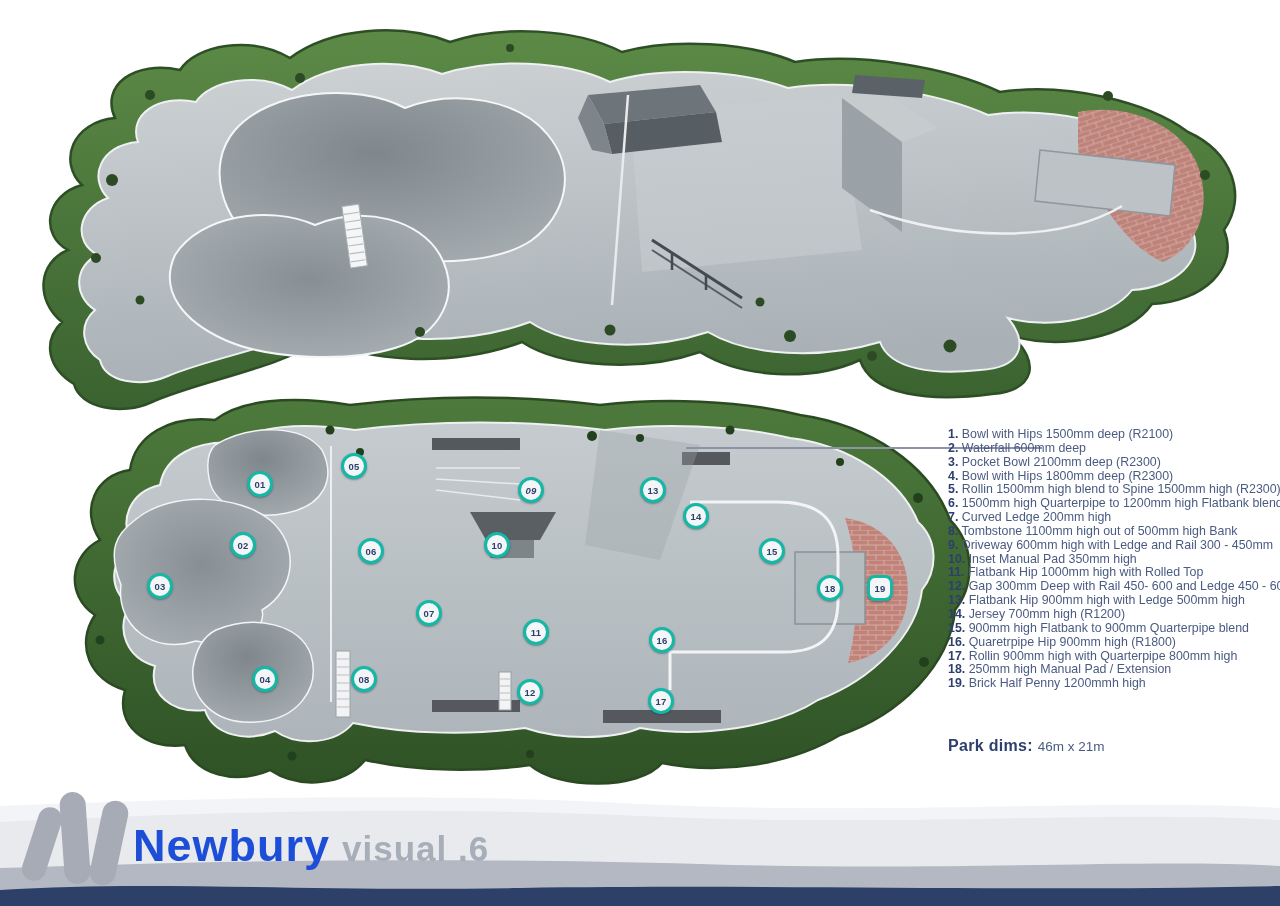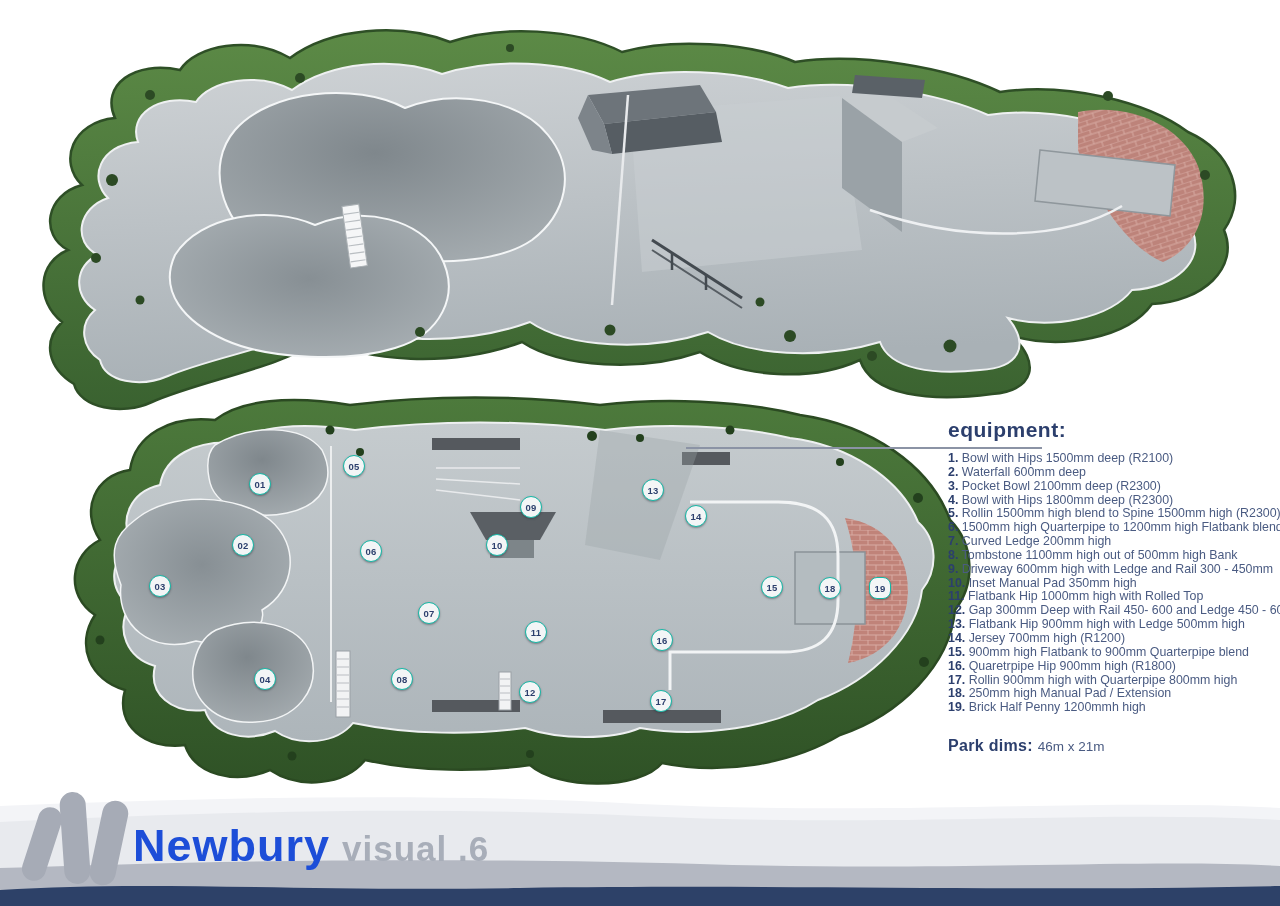--- a/index.html
+++ b/index.html
@@ -16,21 +16,21 @@
   .equip-rule{position:absolute;left:686px;top:447px;width:356px;height:2px;background:#8b93a5;}
   .equip-list{list-style:none;margin:10px 0 0 0;padding:0;}
   .eq-item{font-size:12.4px;line-height:13.85px;white-space:nowrap;color:#4a5b82;}
   .eq-num{font-weight:bold;color:#2c3f6d;}
   .park-dims{position:absolute;left:948px;top:737px;white-space:nowrap;}
   .park-dims .lbl{font-size:16px;font-weight:bold;color:#2c3f6d;letter-spacing:.3px;}
   .park-dims .val{font-size:13.5px;color:#4a5b82;margin-left:5px;}
   
   .marker{
     position:absolute;width:20px;height:20px;border-radius:50%;
-    background:#f3f5f6;border:1px solid #14b8a6;
+    background:#f3f5f6;border:3px solid #14b8a6;
     color:#2c3f6d;font-size:9.5px;font-weight:bold;
     display:flex;align-items:center;justify-content:center;
     transform:translate(-50%,-50%);
     box-shadow:0 1px 2px rgba(40,50,60,.45);
     letter-spacing:.3px;
   }
   
   .brand{position:absolute;left:133px;top:820px;display:flex;align-items:baseline;}
   .brand-title{font-size:45px;font-weight:bold;color:#1d4ed8;letter-spacing:1px;}
   .brand-subtitle{font-size:35px;font-weight:bold;color:#a8aeb9;margin-left:12px;letter-spacing:1px;}
@@ -325,21 +325,20 @@
       <g fill="#a6abb6">
         <rect x="30" y="806" width="24" height="76" rx="12" transform="rotate(18 42 844)"></rect>
         <rect x="62" y="792" width="26" height="92" rx="13" transform="rotate(-4 75 838)"></rect>
         <rect x="96" y="800" width="26" height="86" rx="13" transform="rotate(12 109 843)"></rect>
       </g>
     </g>
   </svg>
 
   <div class="equip-rule"></div>
   <div class="equip-panel">
-    <div class="equip-heading">equipment:</div>
     <ol class="equip-list">
         <li class="eq-item"><span class="eq-num">1.</span><span class="eq-text"> Bowl with Hips 1500mm deep (R2100)</span></li>
         <li class="eq-item"><span class="eq-num">2.</span><span class="eq-text"> Waterfall 600mm deep</span></li>
         <li class="eq-item"><span class="eq-num">3.</span><span class="eq-text"> Pocket Bowl 2100mm deep (R2300)</span></li>
         <li class="eq-item"><span class="eq-num">4.</span><span class="eq-text"> Bowl with Hips 1800mm deep (R2300)</span></li>
         <li class="eq-item"><span class="eq-num">5.</span><span class="eq-text"> Rollin 1500mm high blend to Spine 1500mm high (R2300)</span></li>
         <li class="eq-item"><span class="eq-num">6.</span><span class="eq-text"> 1500mm high Quarterpipe to 1200mm high Flatbank blend</span></li>
         <li class="eq-item"><span class="eq-num">7.</span><span class="eq-text"> Curved Ledge 200mm high</span></li>
         <li class="eq-item"><span class="eq-num">8.</span><span class="eq-text"> Tombstone 1100mm high out of 500mm high Bank</span></li>
         <li class="eq-item"><span class="eq-num">9.</span><span class="eq-text"> Driveway 600mm high with Ledge and Rail 300 - 450mm</span></li>
@@ -360,28 +359,28 @@
   </div>
 
   <div style="position:absolute;left:0;top:0;width:1280px;height:906px;pointer-events:none;">
       <div class="marker" style="left: 260px; top: 484px; text-align: right;">01</div>
       <div class="marker" style="left: 243px; top: 545px;">02</div>
       <div class="marker" style="left: 160px; top: 586px;">03</div>
       <div class="marker" style="left: 265px; top: 679px;">04</div>
       <div class="marker" style="left: 354px; top: 466px;">05</div>
       <div class="marker" style="left: 371px; top: 551px;">06</div>
       <div class="marker" style="left: 429px; top: 613px;">07</div>
-      <div class="marker" style="left: 364px; top: 679px; margin-left: 38px;">08</div>
-      <div class="marker" style="left: 531px; top: 507px;">09</div>
+      <div class="marker" style="left: 364px; top: 679px;">08</div>
+      <div class="marker" style="left: 531px; top: 490px; font-style: italic;">09</div>
       <div class="marker" style="left: 497px; top: 545px;">10</div>
       <div class="marker" style="left: 536px; top: 632px;">11</div>
       <div class="marker" style="left: 530px; top: 692px;">12</div>
       <div class="marker" style="left: 653px; top: 490px;">13</div>
       <div class="marker" style="left: 696px; top: 516px;">14</div>
-      <div class="marker" style="left: 772px; top: 551px; margin-top: 36px;">15</div>
+      <div class="marker" style="left: 772px; top: 551px;">15</div>
       <div class="marker" style="left: 662px; top: 640px;">16</div>
       <div class="marker" style="left: 661px; top: 701px;">17</div>
       <div class="marker" style="left: 830px; top: 588px;">18</div>
       <div class="marker" style="left: 880px; top: 588px; border-radius: 8px;">19</div>
     </div>
 
   <div class="brand">
     <span class="brand-title">Newbury</span>
     <span class="brand-subtitle">visual .6</span>
   </div>

